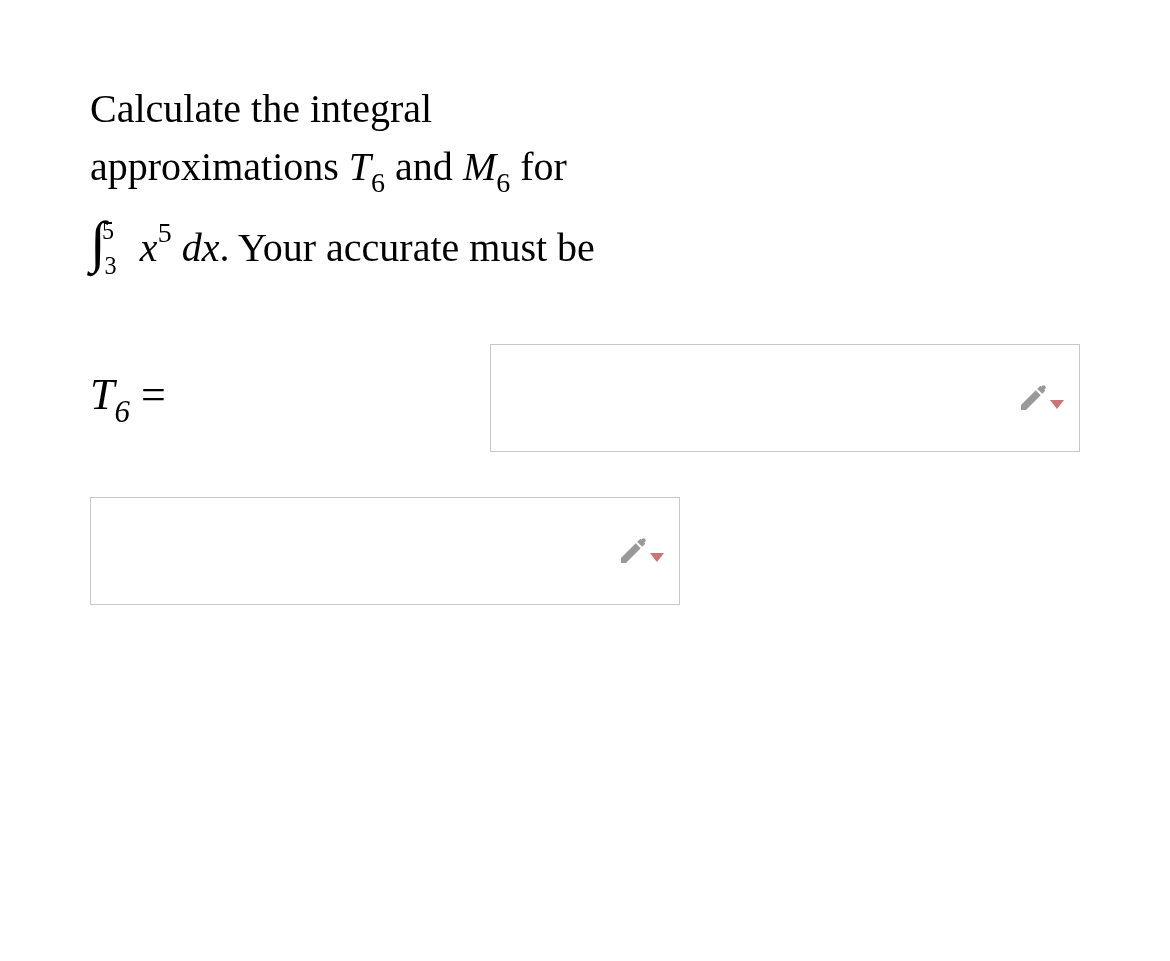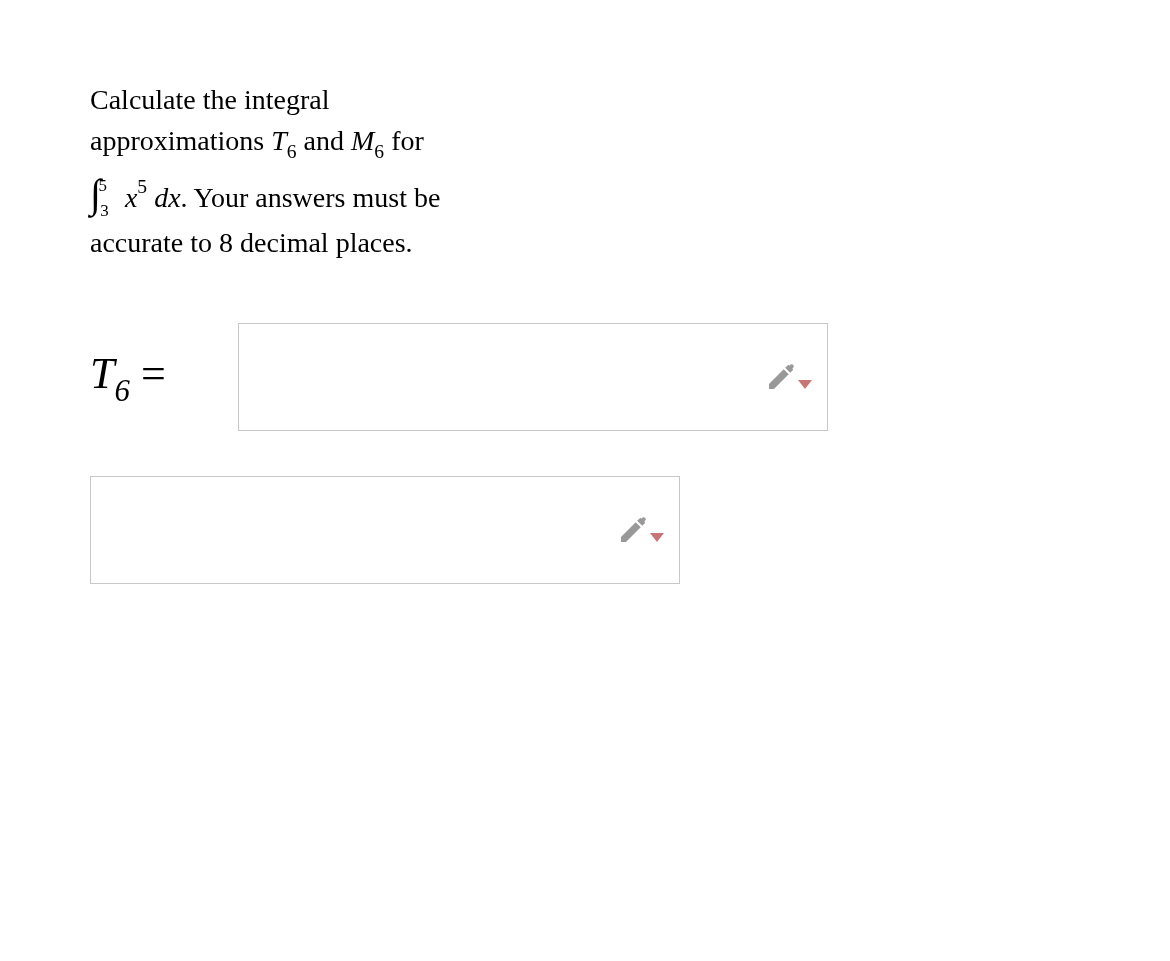--- a/index.html
+++ b/index.html
@@ -10,21 +10,21 @@
     
     body {
       font-family: 'Times New Roman', Times, serif;
       background: #ffffff;
       padding: 80px 90px;
       width: 1170px;
       color: #000000;
     }
     
     .question-text {
-      font-size: 28px;
+      font-size: 40px;
       line-height: 1.45;
       margin-bottom: 60px;
     }
     
     .math-var {
       font-style: italic;
     }
     
     .sub {
       font-size: 0.7em;
@@ -63,20 +63,21 @@
       position: relative;
       top: 0.55em;
       left: -0.55em;
     }
     
     .answer-row {
       display: flex;
       align-items: center;
       margin-top: 44px;
       margin-bottom: 45px;
+      justify-content: space-between;
     }
     
     .answer-label {
       font-size: 44px;
       font-style: italic;
       margin-right: 18px;
       min-width: 130px;
     }
     
     .equals {
@@ -125,22 +126,21 @@
       margin-top: 14px;
       margin-left: -1px;
     }
   </style>
 </head>
 <body>
 
 <div class="question-text">
   <span>Calculate the integral</span><br>
   <span>approximations </span><span class="math-var">T</span><span class="sub">6</span><span> and </span><span class="math-var">M</span><span class="sub">6</span><span> for</span><br>
-  <span class="integral"><span class="int-symbol">∫</span><span class="int-upper">5</span><span class="int-lower">3</span></span> <span class="math-var">x</span><span class="sup">5</span><span class="math-var"> dx</span><span>. </span><span>Your answers must be</span><br>
-  <span>accurate to 8 decimal places.</span>
+  <span class="integral"><span class="int-symbol">∫</span><span class="int-upper">5</span><span class="int-lower">3</span></span> <span class="math-var">x</span><span class="sup">5</span><span class="math-var"> dx</span><span>. </span><span>Your accurate must be</span><br>
 </div>
 
 <div class="answer-row">
   <div class="answer-label">
     <span class="math-var">T</span><span class="sub">6</span><span class="equals"> =</span>
   </div>
   <div class="input-wrapper">
     <input type="text" class="answer-input" value="" style="">
     <div class="edit-icon-wrapper">
       <svg class="pencil-icon" viewBox="0 0 24 24">

